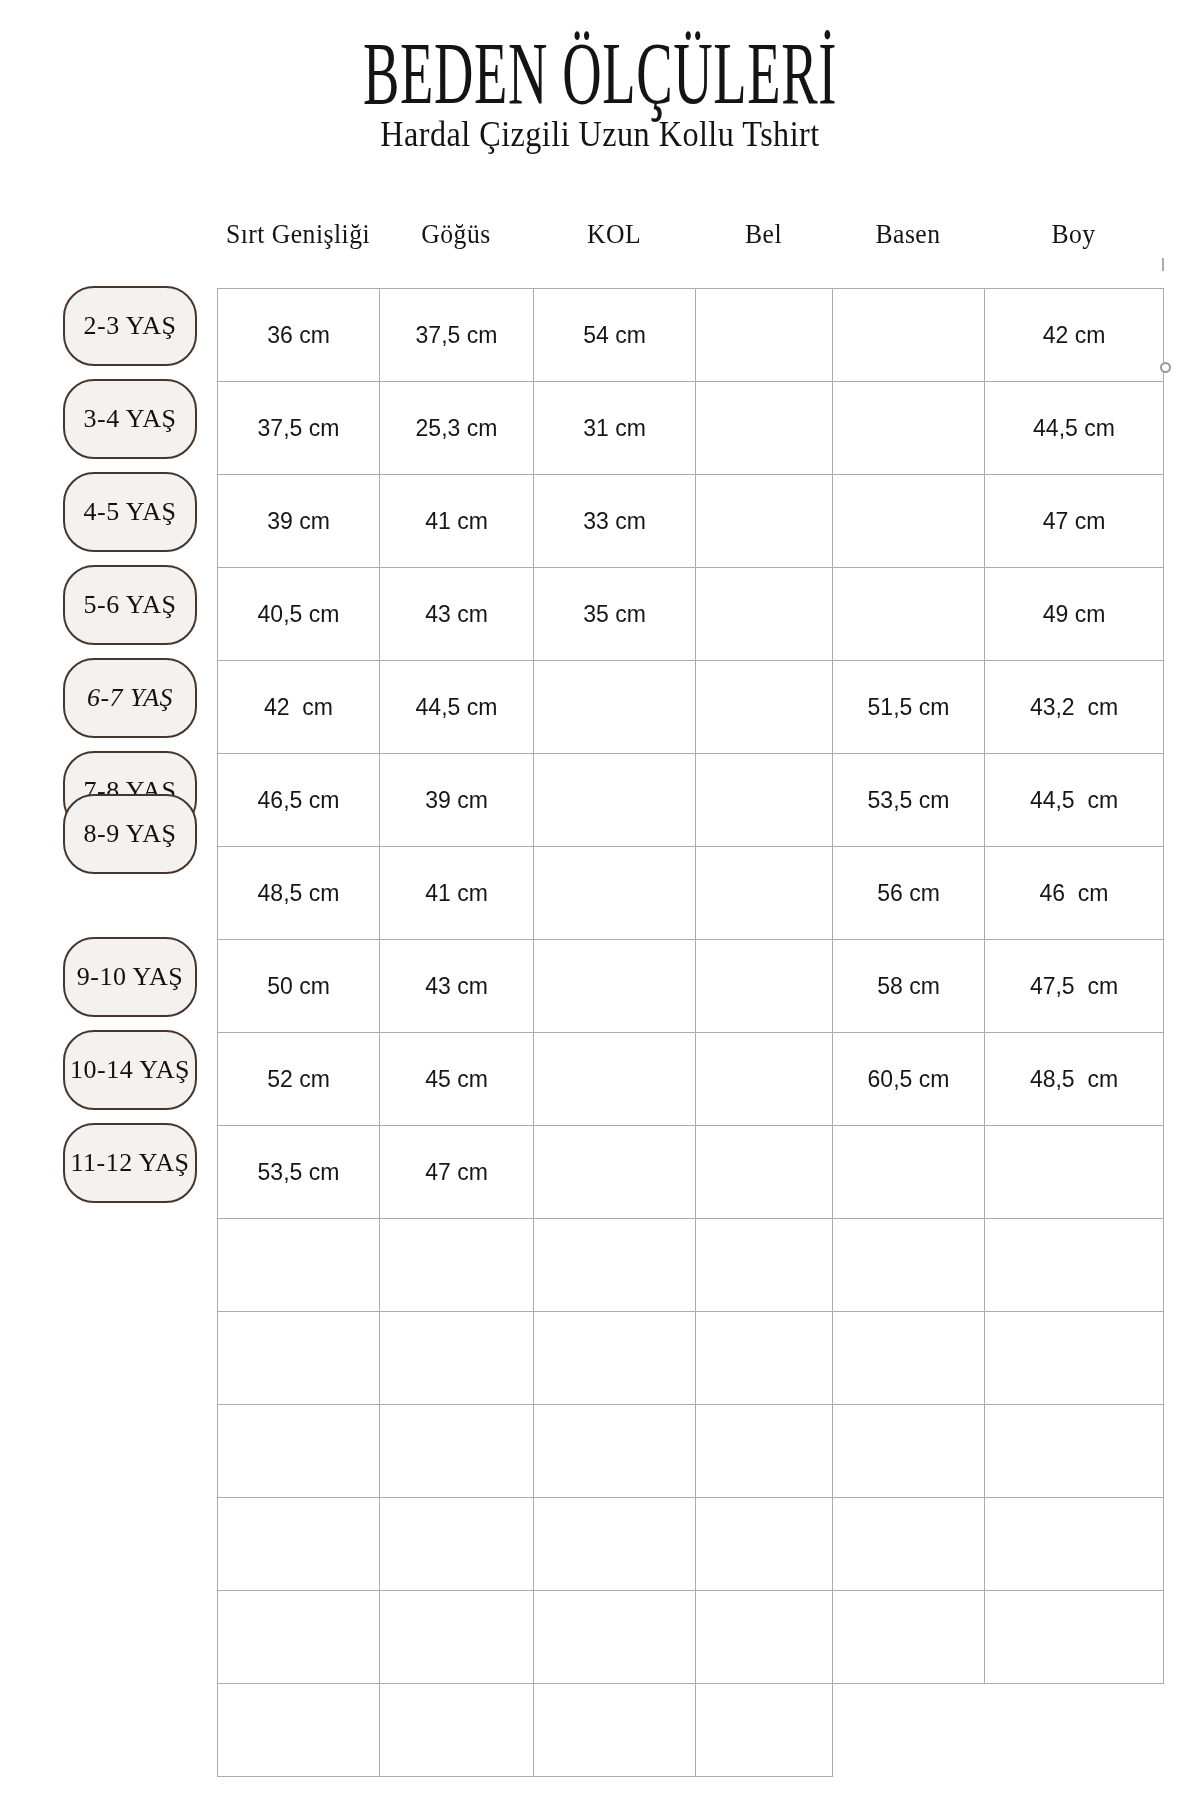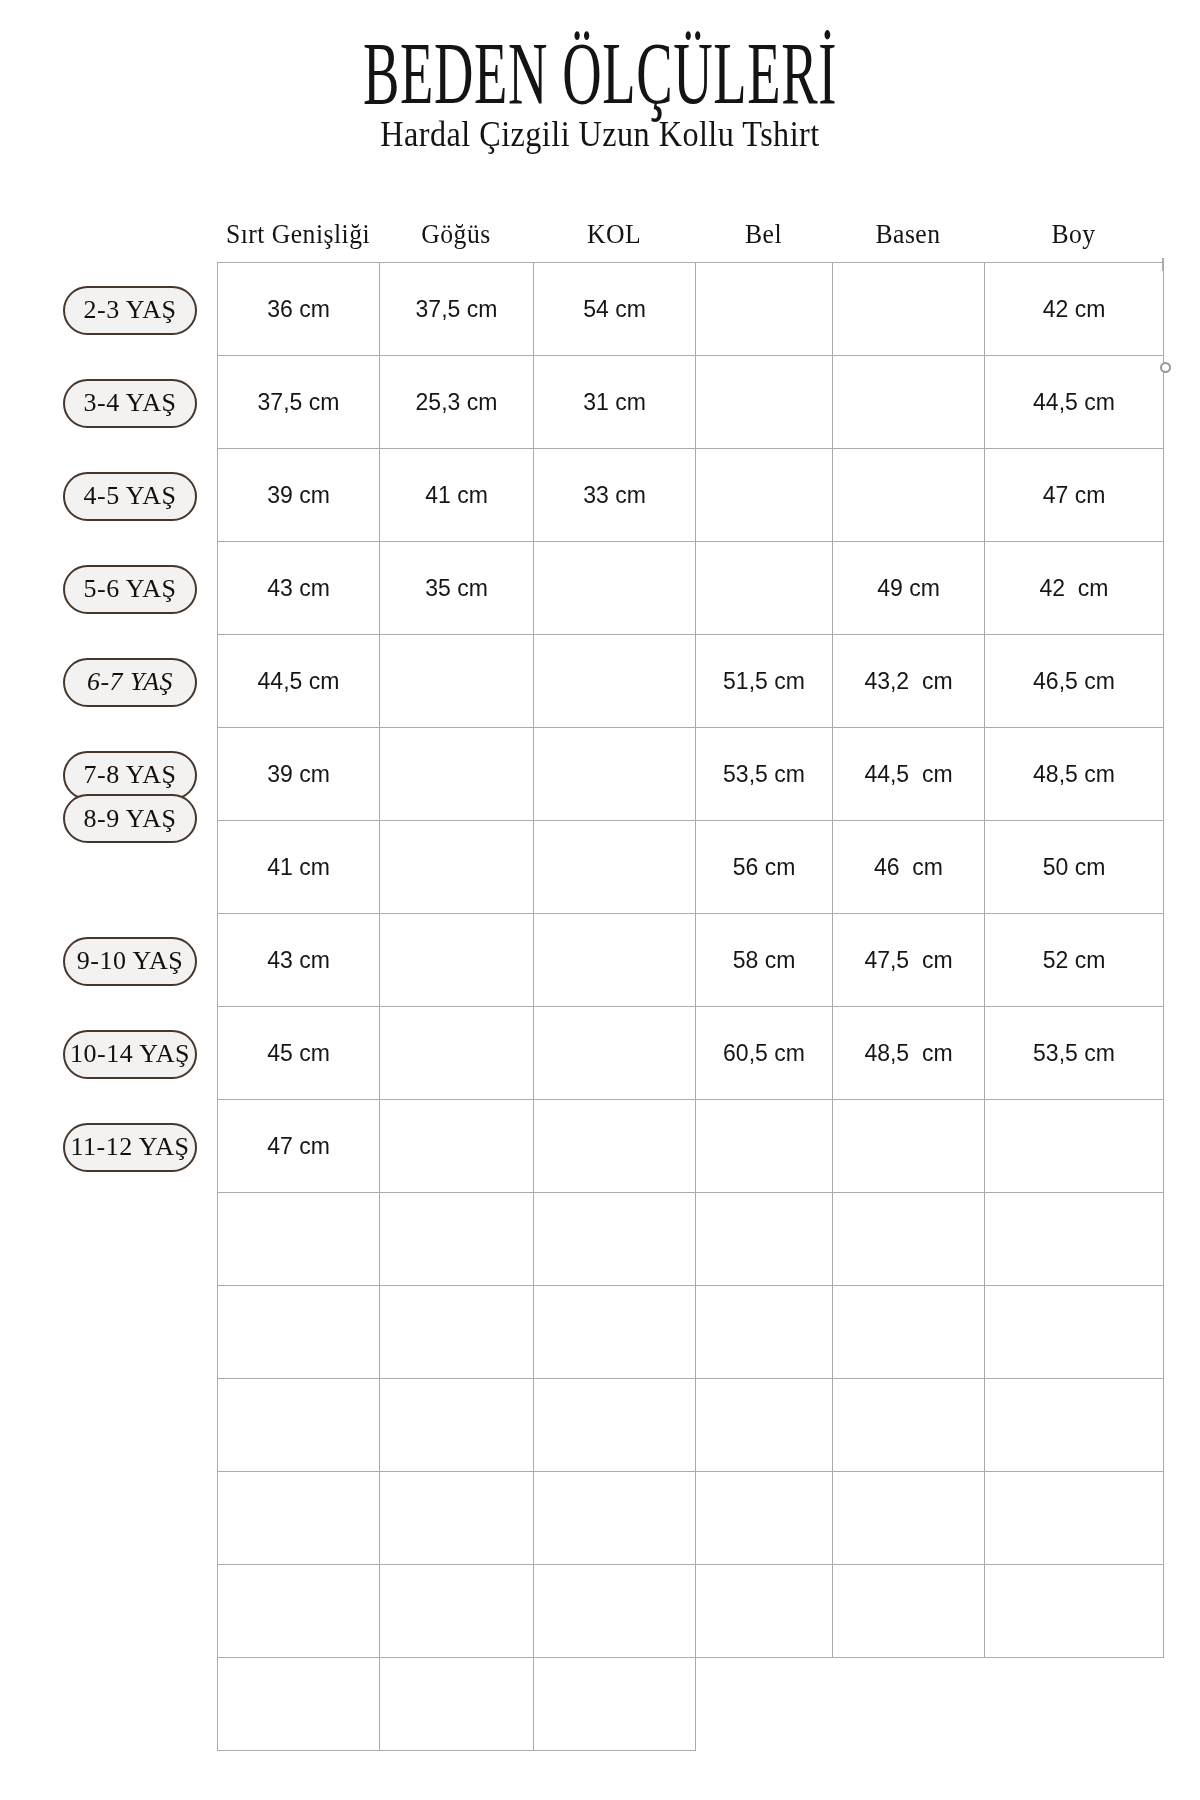--- a/index.html
+++ b/index.html
@@ -20,37 +20,37 @@
   .headers{
     position:absolute;left:217px;top:192px;width:946px;height:60px;
     display:grid;grid-template-columns:162px 154px 162px 137px 152px 179px;
     align-items:end;
   }
   .hcell{
     text-align:center;font-size:27px;line-height:1;padding-bottom:4px;
     letter-spacing:0.5px;transform:scaleX(0.95);white-space:nowrap;
   }
   .grid{
-    position:absolute;left:217px;top:262px;width:946px;height:1488px;
+    position:absolute;left:217px;top:288px;width:946px;height:1488px;
     display:grid;grid-template-columns:162px 154px 162px 137px 152px 179px;
     grid-auto-rows:93px;
     border-top:1.5px solid var(--grid,#ababab);
     border-left:1.5px solid var(--grid,#ababab);
     box-sizing:content-box;
     text-align:center;
   }
   .cell{
     border-right:1.5px solid var(--grid,#ababab);
     border-bottom:1.5px solid var(--grid,#ababab);
     display:flex;align-items:center;justify-content:center;
     font-family:"Liberation Sans",sans-serif;font-size:23px;color:#161616;
     white-space:pre;box-sizing:border-box;
   }
   .pill{
-    position:absolute;left:63px;width:134px;height:49px;box-sizing:border-box;
+    position:absolute;left:63px;width:134px;height:80px;box-sizing:border-box;
     border:2.5px solid var(--pill-border,#46362c);border-radius:31px;
     background:var(--pill-fill,#f3f2f0);
     display:flex;align-items:center;justify-content:center;
     font-size:26px;letter-spacing:0.5px;white-space:nowrap;color:#111;
   }
   .tick{
     position:absolute;left:1162px;top:258px;width:1.5px;height:13px;
     background:var(--grid,#ababab);
   }
   .handle{
@@ -88,20 +88,21 @@
       <div class="cell">31 cm</div>
       <div class="cell"></div>
       <div class="cell"></div>
       <div class="cell">44,5 cm</div>
       <div class="cell">39 cm</div>
       <div class="cell">41 cm</div>
       <div class="cell">33 cm</div>
       <div class="cell"></div>
       <div class="cell"></div>
       <div class="cell">47 cm</div>
+      <div class="cell">40,5 cm</div>
       <div class="cell">43 cm</div>
       <div class="cell">35 cm</div>
       <div class="cell"></div>
       <div class="cell"></div>
       <div class="cell">49 cm</div>
       <div class="cell">42  cm</div>
       <div class="cell">44,5 cm</div>
       <div class="cell"></div>
       <div class="cell"></div>
       <div class="cell">51,5 cm</div>

